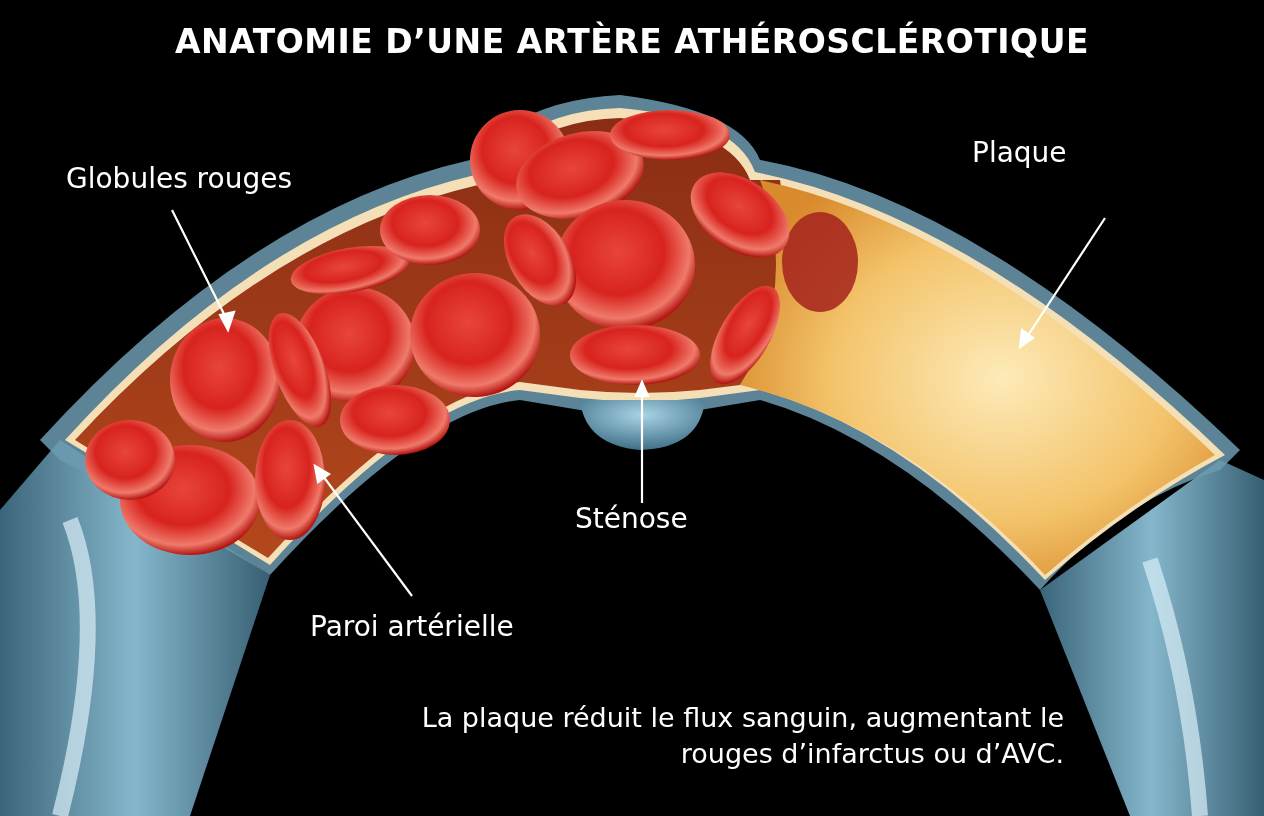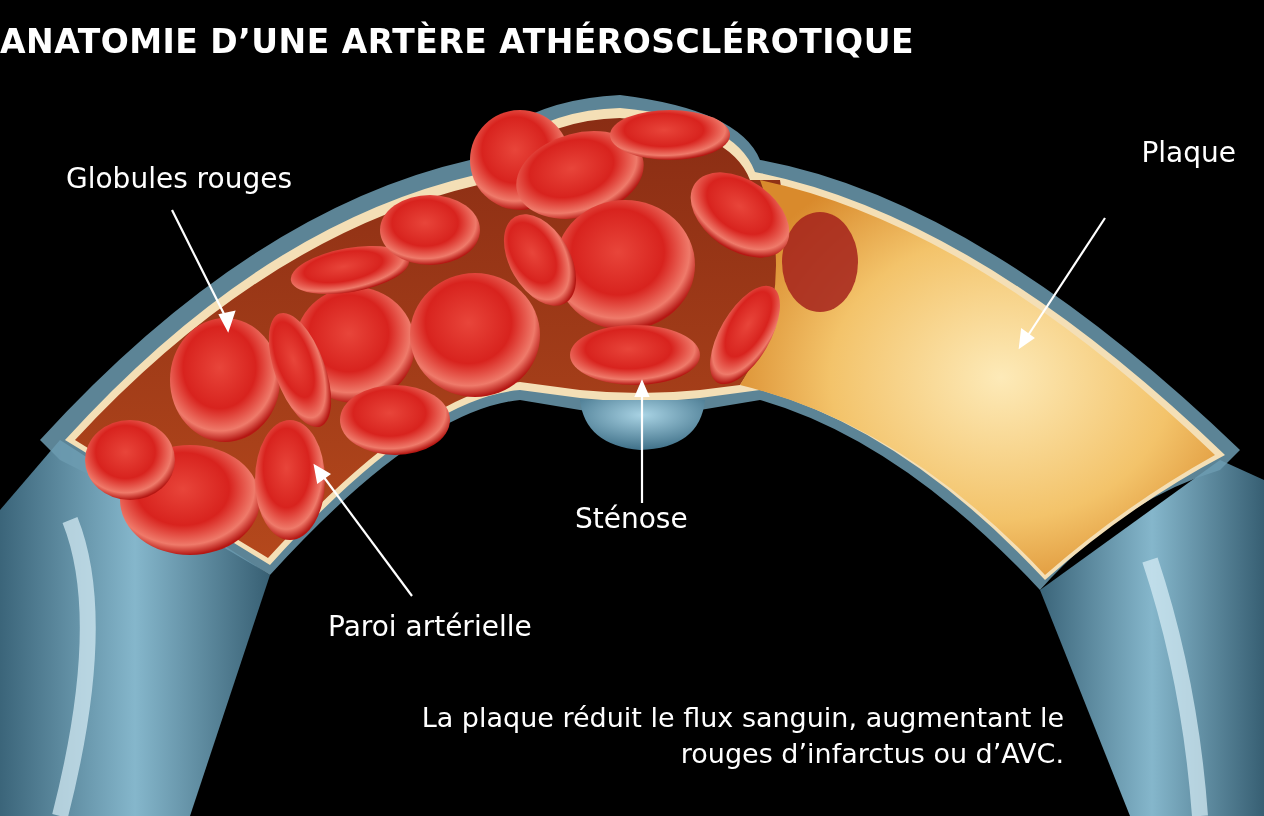--- a/index.html
+++ b/index.html
@@ -1,25 +1,25 @@
 <!DOCTYPE html>
 <html><head>
 <meta charset="utf-8">
 <style>
   html, body { margin: 0; padding: 0; background: #000; }
   body { width: 1264px; height: 816px; position: relative; overflow: hidden;
          font-family: "DejaVu Sans", "Liberation Sans", sans-serif; color: #fff; }
   .stage { position: absolute; left: 0; top: 0; width: 1264px; height: 816px; }
-  .title { position: absolute; left: 0; top: 22px; width: 1264px; 
+  .title { position: absolute; left: 0; top: 22px; width: 1264px; text-align: center;
            font-size: 33px; font-weight: bold; letter-spacing: 0.5px; color: #fff; }
   .label { position: absolute; font-size: 28px; color: #fff; white-space: nowrap; line-height: 1.2; }
   .lbl-rbc { left: 58px; top: 162px; margin-left: 8px; }
-  .lbl-plaque { left: 972px; top: 136px; width: 264px; text-align: right; }
+  .lbl-plaque { left: 972px; top: 136px; width: 264px; text-align: left; }
   .lbl-stenose { left: 575px; top: 502px; }
-  .lbl-wall { left: 328px; top: 610px; text-align: center; }
+  .lbl-wall { left: 310px; top: 610px; text-align: center; }
   .caption { position: absolute; left: 200px; top: 700px; width: 864px; text-align: right;
              font-size: 27px; line-height: 1.35; color: #fff; }
 </style>
 </head>
 <body>
 
 <div class="stage">
   <svg width="1264" height="816" viewBox="0 0 1264 816">
     <defs>
       <linearGradient id="wallGrad" x1="0" y1="0" x2="1" y2="0">

